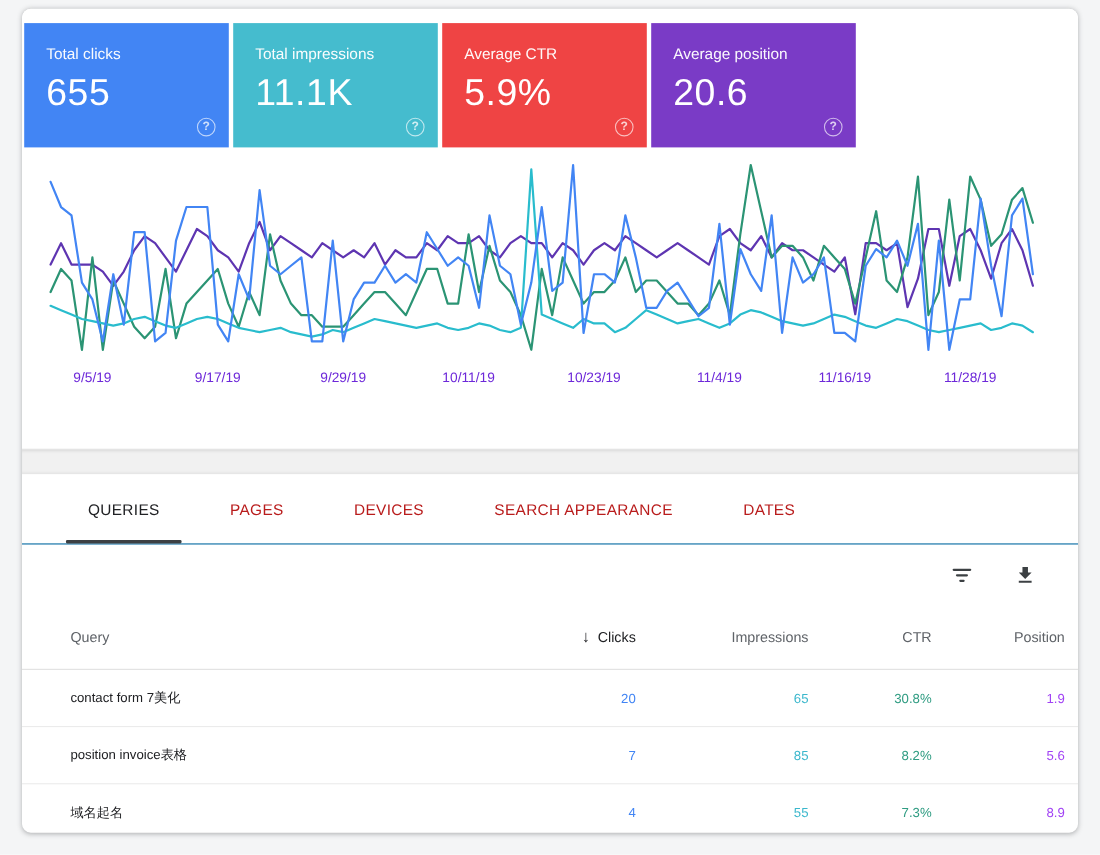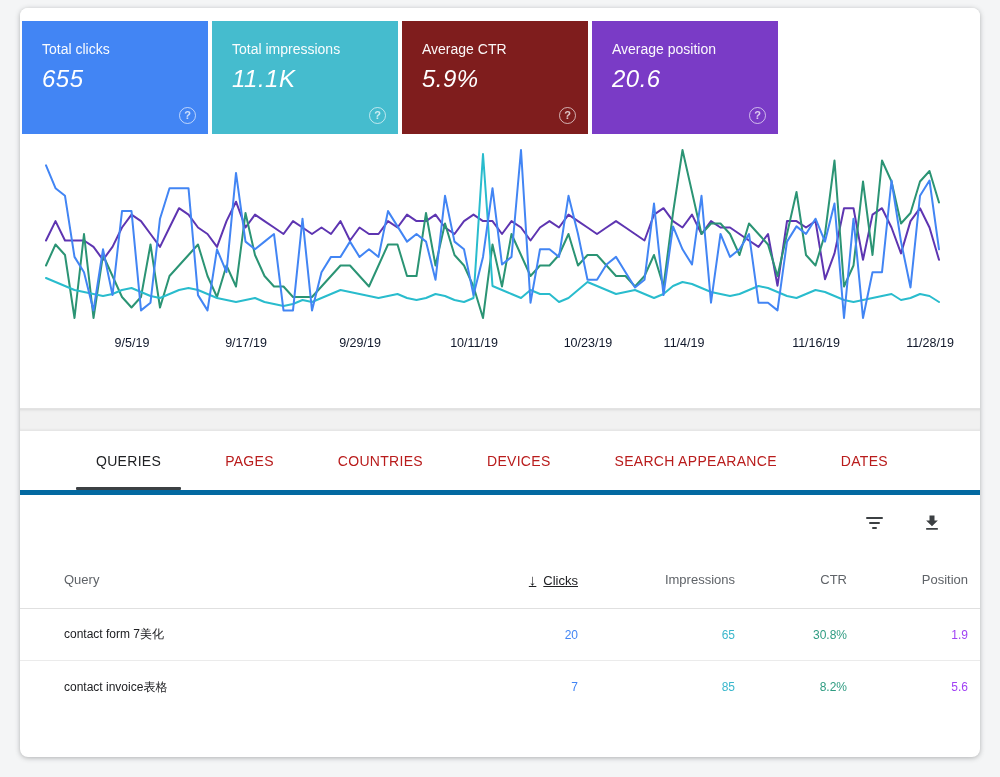--- a/index.html
+++ b/index.html
@@ -18,45 +18,45 @@
     overflow:hidden;
   }
   
   .chart-panel { padding-top:13px; height:400px; background:#fff; }
   .metrics-row { display:flex; gap:4px; padding:0 2px; height:91px; }
   .metric-card {
     width:186px; height:113px; position:relative;
     color:#fff; padding:20px 0 0 20px; cursor:pointer;
   }
   .metric-label { font-size:14px; opacity:.97; }
-  .metric-value { font-size:24px; margin-top:8px; letter-spacing:.5px;font-style:italic; }
+  .metric-value { font-size:34px; margin-top:8px; letter-spacing:.5px; }
   .help-icon {
     position:absolute; right:12px; bottom:10px;
     width:17px; height:17px; border:1.5px solid rgba(255,255,255,.65);
     border-radius:50%; color:rgba(255,255,255,.75);
     font-size:11px; line-height:15px; text-align:center; font-weight:bold;
   }
   
   .chart-wrap { position:relative; margin:6px 0 0 20px; width:920px; }
   .chart-wrap svg { display:block; }
   .x-axis { position:relative; width:920px; height:26px; }
   .x-axis span {
     position:absolute; top:6px; transform:translateX(-50%);
-    font-size:12.5px; color:#0f172a; white-space:nowrap;margin-left:48px;
+    font-size:12.5px; color:#6d28d9; white-space:nowrap;
   }
   
   .panel-gap {
     height:23px; background:#f1f1f1;
     border-top:1px solid #e3e3e3; border-bottom:1px solid #e6e6e6;
     box-shadow:inset 0 3px 3px -2px rgba(0,0,0,.10), inset 0 -2px 3px -2px rgba(0,0,0,.08);
   }
   
   .tabs {
     display:flex; align-items:stretch; height:64px;
-    border-bottom:5px solid #0369a1; padding-left:44px;
+    border-bottom:1px solid #0369a1; padding-left:28px;
   }
   .tab {
     display:flex; align-items:center; padding:0 32px;
     font-size:14px; letter-spacing:.3px; color:#b91c1c; font-weight:500;
     cursor:pointer; position:relative; white-space:nowrap;
   }
   .tab.active { color:#202124; }
   .tab.active::after {
     content:""; position:absolute; left:12px; right:12px; bottom:0;
     height:3px; background:#3c4043; border-radius:1px;
@@ -76,21 +76,21 @@
   .thead, .trow { display:flex; align-items:center; padding-left:44px; }
   .thead { height:58px; border-bottom:1px solid #e0e0e0; color:#5f6368; font-size:13px; }
   .trow { height:52px; border-bottom:1px solid #ebebeb; font-size:12px; cursor:pointer; }
   .trow:last-child { border-bottom:none; }
   .col-query { flex:1; text-align:left; color:#202124; }
   .thead .col-query { color:#5f6368; }
   .col-clicks { width:150px; text-align:right; }
   .col-impr { width:157px; text-align:right; }
   .col-ctr { width:112px; text-align:right; }
   .col-pos { width:133px; text-align:right; padding-right:12px; }
-  .sorted-col { color:#202124; font-weight:500;text-decoration:underline; }
+  .sorted-col { color:#202124; font-weight:500; }
   .sort-arrow { font-size:15px; margin-right:7px; color:#202124; font-weight:400; }
   .v-clicks { color:var(--c-clicks); }
   .v-impr { color:var(--c-impr); }
   .v-ctr { color:var(--c-ctr); }
   .v-pos { color:var(--c-pos); }
 </style>
 </head>
 <body>
 
 <div class="page">
@@ -101,21 +101,21 @@
         <div class="metric-card" style="background: rgb(66, 133, 244);">
           <div class="metric-label">Total clicks</div>
           <div class="metric-value">655</div>
           <div class="help-icon">?</div>
         </div>
         <div class="metric-card" style="background: rgb(69, 188, 206);">
           <div class="metric-label">Total impressions</div>
           <div class="metric-value">11.1K</div>
           <div class="help-icon">?</div>
         </div>
-        <div class="metric-card" style="background: #7f1d1d;">
+        <div class="metric-card" style="background: #ef4444;">
           <div class="metric-label">Average CTR</div>
           <div class="metric-value">5.9%</div>
           <div class="help-icon">?</div>
         </div>
         <div class="metric-card" style="background: rgb(122, 59, 198);">
           <div class="metric-label">Average position</div>
           <div class="metric-value">20.6</div>
           <div class="help-icon">?</div>
         </div>
       </div>
@@ -126,39 +126,36 @@
             <polyline points="6.0,147.5 15.5,126.5 25.0,137.0 34.5,200.0 44.0,116.0 53.5,200.0 63.0,137.0 72.5,158.0 82.0,179.0 91.5,189.5 101.0,179.0 110.5,126.5 120.0,189.5 129.5,158.0 139.0,147.5 148.5,137.0 158.0,126.5 167.5,158.0 177.0,179.0 186.5,147.5 196.0,168.5 205.5,95.0 215.0,137.0 224.5,158.0 234.0,168.5 243.5,168.5 253.0,179.0 262.5,179.0 272.0,179.0 281.5,168.5 291.0,158.0 300.5,147.5 310.0,147.5 319.5,158.0 329.0,168.5 338.5,147.5 348.0,126.5 357.5,126.5 367.0,158.0 376.5,158.0 386.0,95.0 395.5,147.5 405.0,105.5 414.5,137.0 424.0,147.5 433.5,168.5 443.0,200.0 452.5,126.5 462.0,168.5 471.5,116.0 481.0,137.0 490.5,158.0 500.0,147.5 509.5,147.5 519.0,137.0 528.5,116.0 538.0,147.5 547.5,137.0 557.0,137.0 566.5,147.5 576.0,158.0 585.5,158.0 595.0,168.5 604.5,158.0 614.0,137.0 623.5,168.5 633.0,95.0 642.5,32.0 652.0,74.0 661.5,116.0 671.0,105.5 680.5,105.5 690.0,116.0 699.5,137.0 709.0,105.5 718.5,116.0 728.0,126.5 737.5,158.0 747.0,116.0 756.5,74.0 766.0,137.0 775.5,147.5 785.0,116.0 794.5,42.5 804.0,168.5 813.5,147.5 823.0,63.5 832.5,137.0 842.0,42.5 851.5,63.5 861.0,105.5 870.5,95.0 880.0,63.5 889.5,53.0 899.0,84.5" fill="none" stroke="#2b9474" stroke-width="2" stroke-linejoin="round" stroke-linecap="round"></polyline>
             <polyline points="6.0,160.0 15.5,164.0 25.0,168.0 34.5,172.0 44.0,174.0 53.5,176.0 63.0,178.0 72.5,176.0 82.0,172.0 91.5,170.0 101.0,174.0 110.5,178.0 120.0,180.0 129.5,176.0 139.0,172.0 148.5,170.0 158.0,172.0 167.5,176.0 177.0,180.0 186.5,182.0 196.0,184.0 205.5,182.0 215.0,180.0 224.5,184.0 234.0,186.0 243.5,188.0 253.0,186.0 262.5,182.0 272.0,184.0 281.5,180.0 291.0,176.0 300.5,172.0 310.0,174.0 319.5,176.0 329.0,178.0 338.5,180.0 348.0,178.0 357.5,176.0 367.0,180.0 376.5,182.0 386.0,180.0 395.5,176.0 405.0,178.0 414.5,182.0 424.0,184.0 433.5,180.0 443.0,36.0 452.5,168.0 462.0,172.0 471.5,176.0 481.0,180.0 490.5,172.0 500.0,176.0 509.5,176.0 519.0,184.0 528.5,180.0 538.0,172.0 547.5,164.0 557.0,168.0 566.5,172.0 576.0,176.0 585.5,174.0 595.0,172.0 604.5,176.0 614.0,180.0 623.5,176.0 633.0,168.0 642.5,164.0 652.0,166.0 661.5,170.0 671.0,174.0 680.5,176.0 690.0,178.0 699.5,176.0 709.0,172.0 718.5,168.0 728.0,170.0 737.5,174.0 747.0,178.0 756.5,180.0 766.0,176.0 775.5,172.0 785.0,174.0 794.5,178.0 804.0,182.0 813.5,184.0 823.0,182.0 832.5,180.0 842.0,178.0 851.5,176.0 861.0,182.0 870.5,180.0 880.0,176.0 889.5,178.0 899.0,184.0" fill="none" stroke="#29bccd" stroke-width="2" stroke-linejoin="round" stroke-linecap="round"></polyline>
             <polyline points="6.0,47.3 15.5,70.2 25.0,77.8 34.5,138.9 44.0,154.2 53.5,192.4 63.0,131.3 72.5,177.1 82.0,93.1 91.5,93.1 101.0,192.4 110.5,184.7 120.0,100.7 129.5,70.2 139.0,70.2 148.5,70.2 158.0,177.1 167.5,192.4 177.0,131.3 186.5,154.2 196.0,54.9 205.5,123.6 215.0,131.3 224.5,123.6 234.0,116.0 243.5,192.4 253.0,192.4 262.5,100.7 272.0,192.4 281.5,154.2 291.0,138.9 300.5,138.9 310.0,123.6 319.5,138.9 329.0,131.3 338.5,138.9 348.0,93.1 357.5,108.4 367.0,123.6 376.5,116.0 386.0,123.6 395.5,161.8 405.0,77.8 414.5,123.6 424.0,131.3 433.5,177.1 443.0,138.9 452.5,70.2 462.0,146.5 471.5,138.9 481.0,32.0 490.5,184.7 500.0,131.3 509.5,131.3 519.0,138.9 528.5,77.8 538.0,116.0 547.5,161.8 557.0,161.8 566.5,146.5 576.0,138.9 585.5,154.2 595.0,169.5 604.5,161.8 614.0,85.5 623.5,177.1 633.0,108.4 642.5,131.3 652.0,146.5 661.5,77.8 671.0,184.7 680.5,116.0 690.0,138.9 699.5,131.3 709.0,116.0 718.5,184.7 728.0,184.7 737.5,192.4 747.0,123.6 756.5,108.4 766.0,116.0 775.5,100.7 785.0,123.6 794.5,85.5 804.0,200.0 813.5,100.7 823.0,200.0 832.5,154.2 842.0,154.2 851.5,62.5 861.0,123.6 870.5,169.5 880.0,77.8 889.5,62.5 899.0,131.3" fill="none" stroke="#4285f4" stroke-width="2" stroke-linejoin="round" stroke-linecap="round"></polyline>
           </svg>
         <div class="x-axis">
             <span style="left: 44px;">9/5/19</span>
             <span style="left: 158px;">9/17/19</span>
             <span style="left: 272px;">9/29/19</span>
             <span style="left: 386px;">10/11/19</span>
             <span style="left: 500px;">10/23/19</span>
-            <span style="left: 596px;">11/4/19</span>
+            <span style="left: 614px;">11/4/19</span>
             <span style="left: 728px;">11/16/19</span>
             <span style="left: 842px;">11/28/19</span>
           </div>
       </div>
     </section>
 
     <div class="panel-gap"></div>
 
     <section class="table-panel">
       <div class="tabs">
         <div class="tab active">
             <span>QUERIES</span>
           </div>
         <div class="tab">
             <span>PAGES</span>
-          </div>
-        <div class="tab">
-            <span>COUNTRIES</span>
           </div>
         <div class="tab">
             <span>DEVICES</span>
           </div>
         <div class="tab">
             <span>SEARCH APPEARANCE</span>
           </div>
         <div class="tab">
             <span>DATES</span>
           </div>
@@ -188,21 +185,28 @@
       </div>
 
       <div class="trow">
         <div class="col-query">contact form 7美化</div>
         <div class="col-clicks v-clicks">20</div>
         <div class="col-impr v-impr">65</div>
         <div class="col-ctr v-ctr">30.8%</div>
         <div class="col-pos v-pos">1.9</div>
       </div>
       <div class="trow">
-        <div class="col-query">contact invoice表格</div>
+        <div class="col-query">position invoice表格</div>
         <div class="col-clicks v-clicks">7</div>
         <div class="col-impr v-impr">85</div>
         <div class="col-ctr v-ctr">8.2%</div>
         <div class="col-pos v-pos">5.6</div>
       </div>
+      <div class="trow">
+        <div class="col-query">域名起名</div>
+        <div class="col-clicks v-clicks">4</div>
+        <div class="col-impr v-impr">55</div>
+        <div class="col-ctr v-ctr">7.3%</div>
+        <div class="col-pos v-pos">8.9</div>
+      </div>
     </section>
   </div>
 </div>
 
 </body></html>

